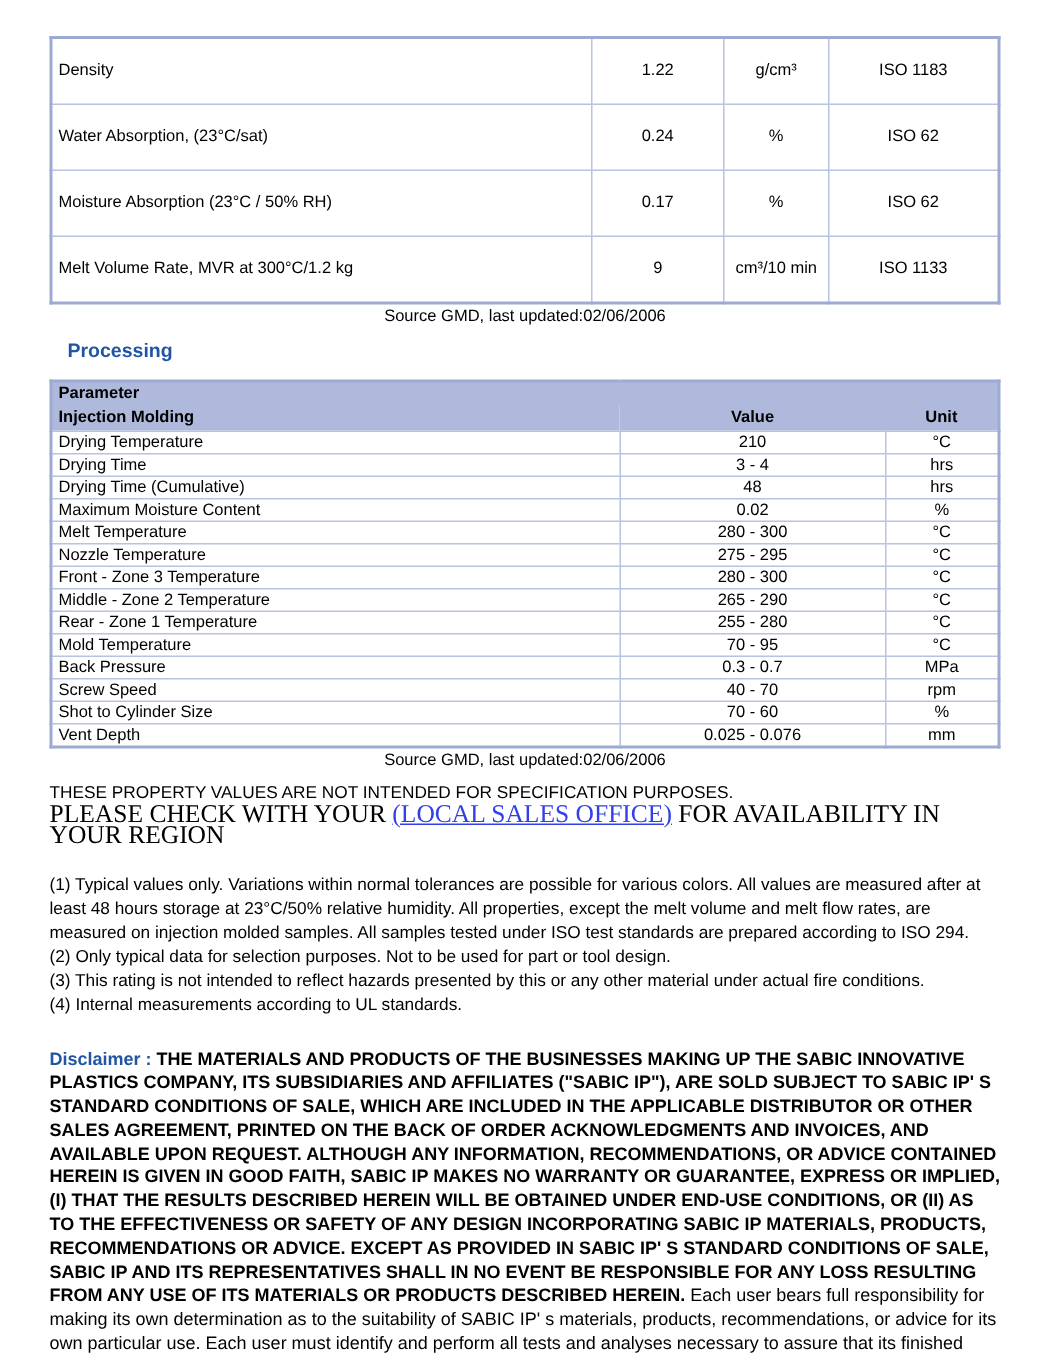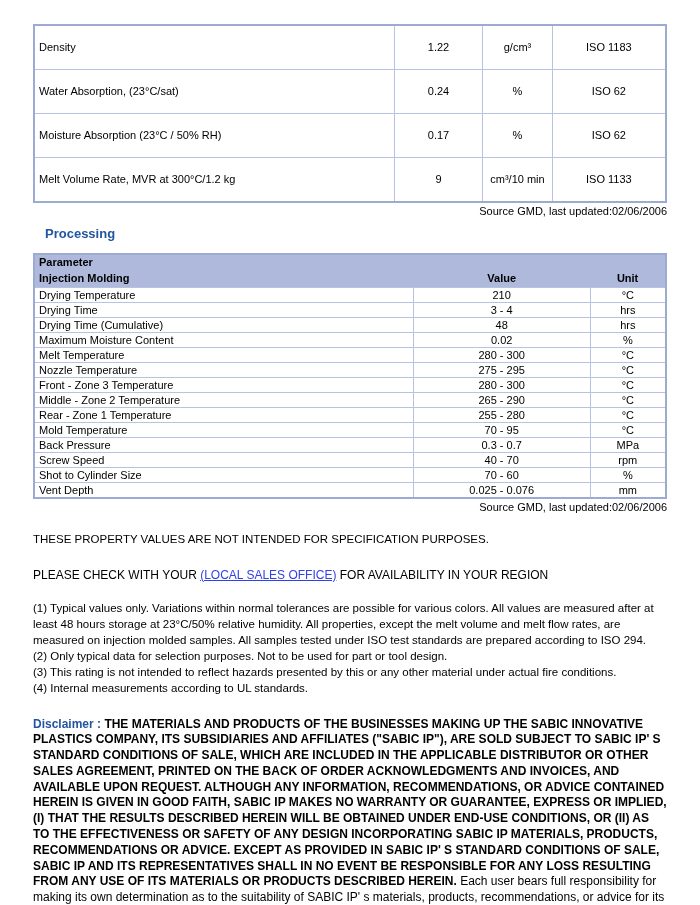--- a/index.html
+++ b/index.html
@@ -18,21 +18,21 @@
   .props-table td {
     border:1px solid #b8c2e1; height:19px; padding:15px 4px;
     line-height:13px; overflow:hidden; white-space:nowrap;
   }
   .col-prop  { width:57%; }
   .col-val   { width:14%; }
   .col-unit  { width:11%; }
   .col-std   { width:18%; }
 
   
-  .src-note { text-align:right; font-size:11px; padding-top:2px; line-height:13px; }
+  .src-note { text-align:center; font-size:11px; padding-top:2px; line-height:13px; }
 
   
   .section-heading {
     color:#2155a3; font-weight:bold; font-size:13px;
     margin-top:8px; margin-bottom:12px;margin-left:12px;
   }
 
   
   .proc-table { border:2px solid #9dabd2; font-size:11px; }
   .proc-table thead td {
@@ -44,22 +44,22 @@
   .proc-table tbody td {
     border:1px solid #b8c2e1; height:15px; padding:1px 4px;
     line-height:12px; overflow:hidden; white-space:nowrap;
   }
   .pcol-param { width:60%; }
   .pcol-val   { width:28%; }
   .pcol-unit  { width:12%; }
   .c { text-align:center; }
 
   
-  .caps-note   { font-size:11.5px; margin-top:18px; line-height:14px; }
-  .avail-note  { font-size:12px; margin-top:22px; line-height:14px; }
+  .caps-note   { font-size:11.5px; margin-top:8px; line-height:14px; }
+  .avail-note  { font-size:17px; margin-top:0; line-height:14px;font-family:Liberation Serif, serif; }
   .avail-note a { color:#3240e8; text-decoration:underline; cursor:pointer; }
   .footnotes   { font-size:11.5px; line-height:16px; margin-top:18px; }
 
   
   .disclaimer { font-size:12px; line-height:15.8px; margin-top:21px; }
   .disclaimer .dlabel { color:#2155a3; font-weight:bold; }
   .disclaimer .dbold  { font-weight:bold; }
 </style>
 </head>
 <body>

